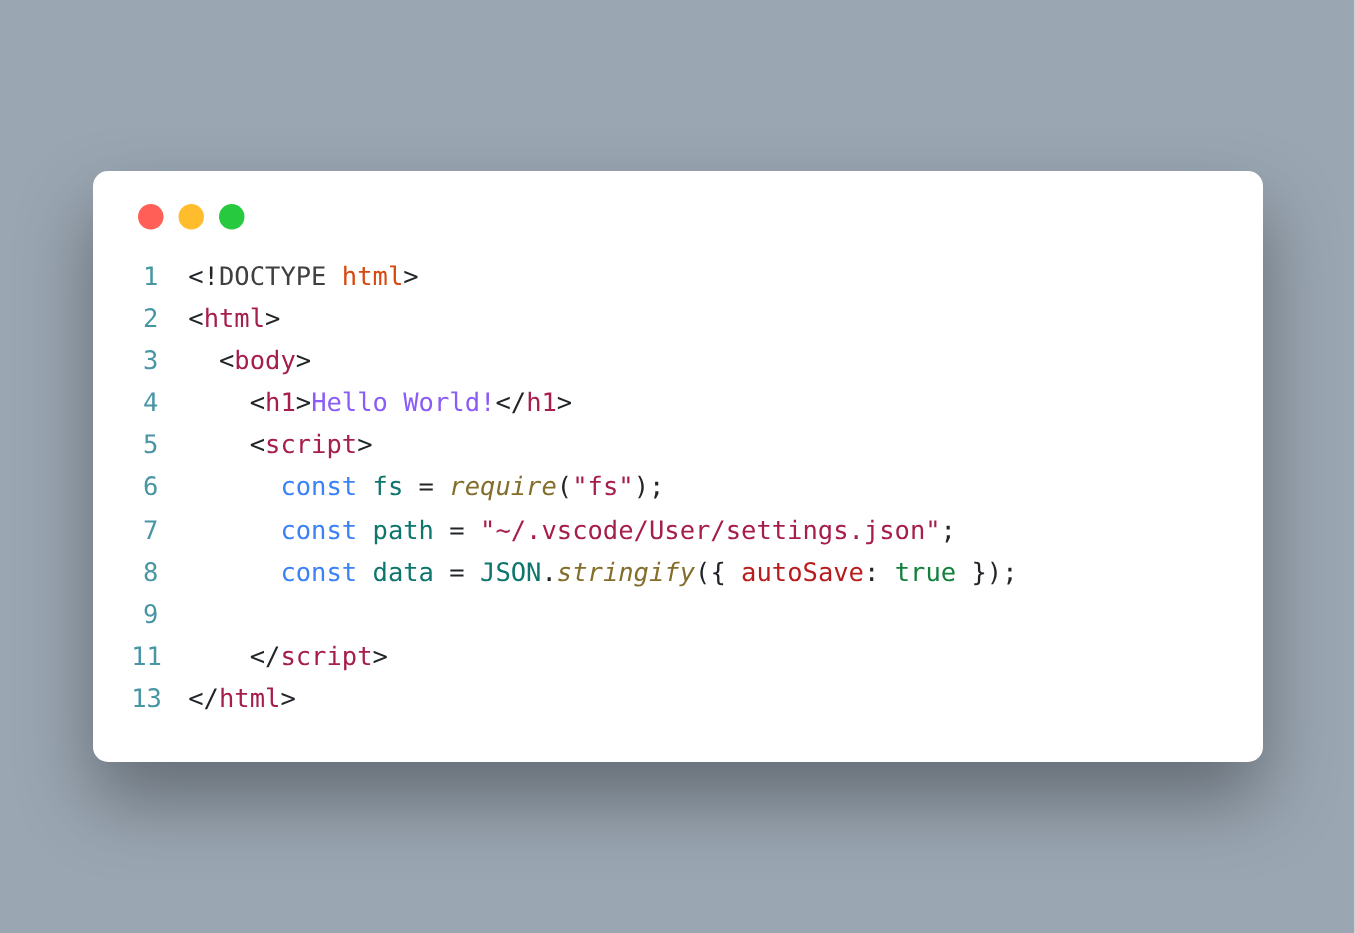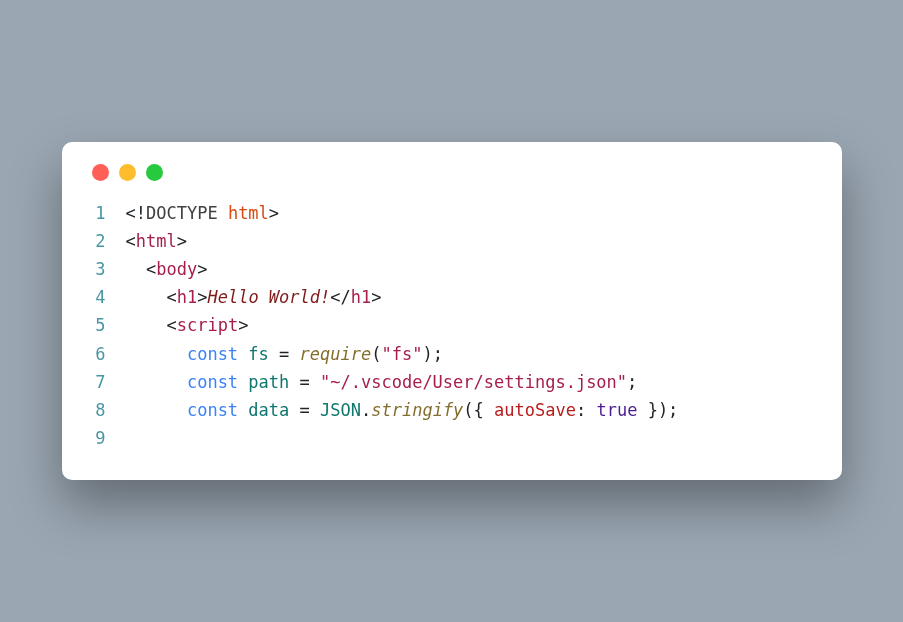--- a/index.html
+++ b/index.html
@@ -48,41 +48,43 @@
       text-align: right;
       padding-right: 20px;
       flex-shrink: 0;
       user-select: none;
     }
     .content { flex: 1; }
     .tok-punc   { color: #212529; }
     .tok-tag    { color: #a61e4d; }
     .tok-doctype{ color: #404040; }
     .tok-attr   { color: #d9480f; }
-    .tok-text   { color: #7f1d1d; font-style: italic; }
+    .tok-text   { color: #8b5cf6; }
     .tok-key    { color: #3b82f6; }
     .tok-ident  { color: #0f766e; }
     .tok-func   { color: #846e2c; font-style: italic; }
     .tok-str    { color: #a61e4d; }
     .tok-prop   { color: #b91c1c; }
-    .tok-bool   { color: #4c1d95; }
+    .tok-bool   { color: #15803d; }
   </style>
 </head>
 <body>
 
 <div class="window">
   <div class="traffic-lights">
     <div class="light red"></div>
     <div class="light yellow"></div>
     <div class="light green"></div>
   </div>
   <div class="code-area" id="code-area">
       <div class="code-line"><span class="gutter">1</span><span class="content"><span class="tok-punc">&lt;!</span><span class="tok-doctype">DOCTYPE</span><span class="tok-punc"> </span><span class="tok-attr">html</span><span class="tok-punc">&gt;</span></span></div>
       <div class="code-line"><span class="gutter">2</span><span class="content"><span class="tok-punc">&lt;</span><span class="tok-tag">html</span><span class="tok-punc">&gt;</span></span></div>
       <div class="code-line"><span class="gutter">3</span><span class="content"><span>  </span><span class="tok-punc">&lt;</span><span class="tok-tag">body</span><span class="tok-punc">&gt;</span></span></div>
       <div class="code-line"><span class="gutter">4</span><span class="content"><span>    </span><span class="tok-punc">&lt;</span><span class="tok-tag">h1</span><span class="tok-punc">&gt;</span><span class="tok-text">Hello World!</span><span class="tok-punc">&lt;/</span><span class="tok-tag">h1</span><span class="tok-punc">&gt;</span></span></div>
       <div class="code-line"><span class="gutter">5</span><span class="content"><span>    </span><span class="tok-punc">&lt;</span><span class="tok-tag">script</span><span class="tok-punc">&gt;</span></span></div>
       <div class="code-line"><span class="gutter">6</span><span class="content"><span>      </span><span class="tok-key">const</span><span class="tok-punc"> </span><span class="tok-ident">fs</span><span class="tok-punc"> = </span><span class="tok-func">require</span><span class="tok-punc">(</span><span class="tok-str">"fs"</span><span class="tok-punc">);</span></span></div>
       <div class="code-line"><span class="gutter">7</span><span class="content"><span>      </span><span class="tok-key">const</span><span class="tok-punc"> </span><span class="tok-ident">path</span><span class="tok-punc"> = </span><span class="tok-str">"~/.vscode/User/settings.json"</span><span class="tok-punc">;</span></span></div>
       <div class="code-line"><span class="gutter">8</span><span class="content"><span>      </span><span class="tok-key">const</span><span class="tok-punc"> </span><span class="tok-ident">data</span><span class="tok-punc"> = </span><span class="tok-ident">JSON</span><span class="tok-punc">.</span><span class="tok-func">stringify</span><span class="tok-punc">({ </span><span class="tok-prop">autoSave</span><span class="tok-punc">: </span><span class="tok-bool">true</span><span class="tok-punc"> });</span></span></div>
       <div class="code-line"><span class="gutter">9</span><span class="content"></span></div>
+      <div class="code-line"><span class="gutter">11</span><span class="content"><span>    </span><span class="tok-punc">&lt;/</span><span class="tok-tag">script</span><span class="tok-punc">&gt;</span></span></div>
+      <div class="code-line"><span class="gutter">13</span><span class="content"><span class="tok-punc">&lt;/</span><span class="tok-tag">html</span><span class="tok-punc">&gt;</span></span></div>
     </div>
 </div>
 
 </body></html>

